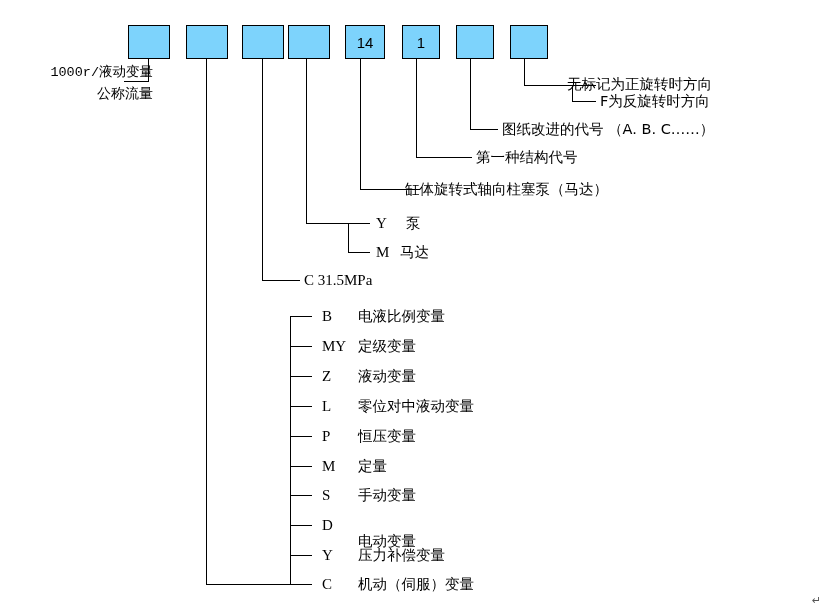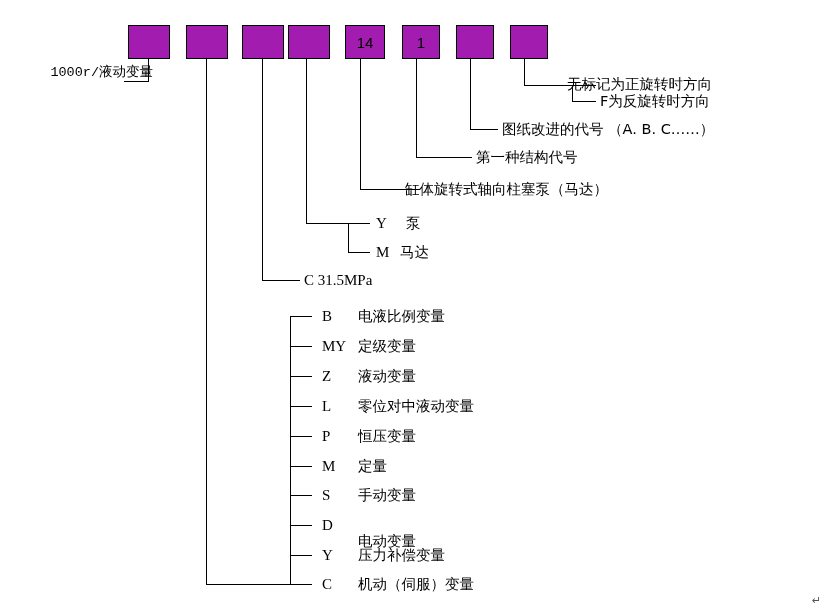--- a/index.html
+++ b/index.html
@@ -14,21 +14,21 @@
   #stage {
     position: relative;
     width: 825px;
     height: 609px;
     background: #ffffff;
     overflow: hidden;
   }
   .box {
     position: absolute;
     border: 1px solid #000000;
-    background: #a21caf;
+    background: #7dd3fc;
     box-sizing: border-box;
     display: flex;
     align-items: center;
     justify-content: center;
     font-family: "Liberation Sans", sans-serif;
     font-size: 15px;
     line-height: 1;
     color: #000;
   }
   .lbl {
@@ -82,20 +82,21 @@
   <div class="box" style="left:186px; top:25px; width:42px; height:34px;"></div>
   <div class="box" style="left:242px; top:25px; width:42px; height:34px;"></div>
   <div class="box" style="left:288px; top:25px; width:42px; height:34px;"></div>
   <div class="box" style="left:345px; top:25px; width:40px; height:34px;">14</div>
   <div class="box" style="left:402px; top:25px; width:38px; height:34px;">1</div>
   <div class="box" style="left:456px; top:25px; width:38px; height:34px;"></div>
   <div class="box" style="left:510px; top:25px; width:38px; height:34px;"></div>
 
   <div class="leftlabel" style="left:8px; top:63px; width:145px;">
     <div>1000r/液动变量</div>
+    <div class="cn">公称流量</div>
   </div>
 
   <div class="vline" style="left:148px; top:59px; height:22px;"></div>
   <div class="hline" style="left:124px; top:81px; width:25px;"></div>
 
   <div class="vline" style="left:524px; top:59px; height:26px;"></div>
   <div class="hline" style="left:524px; top:85px; width:48px;"></div>
   <div class="vline" style="left:572px; top:85px; height:16px;"></div>
   <div class="hline" style="left:572px; top:101px; width:24px;"></div>
   <div class="hline" style="left:572px; top:85px; width:24px;"></div>

